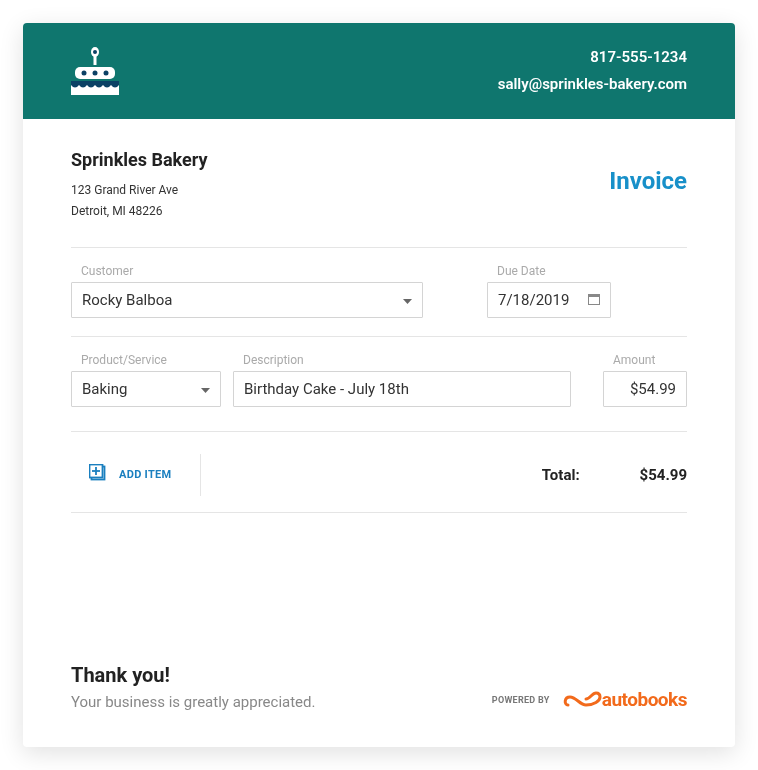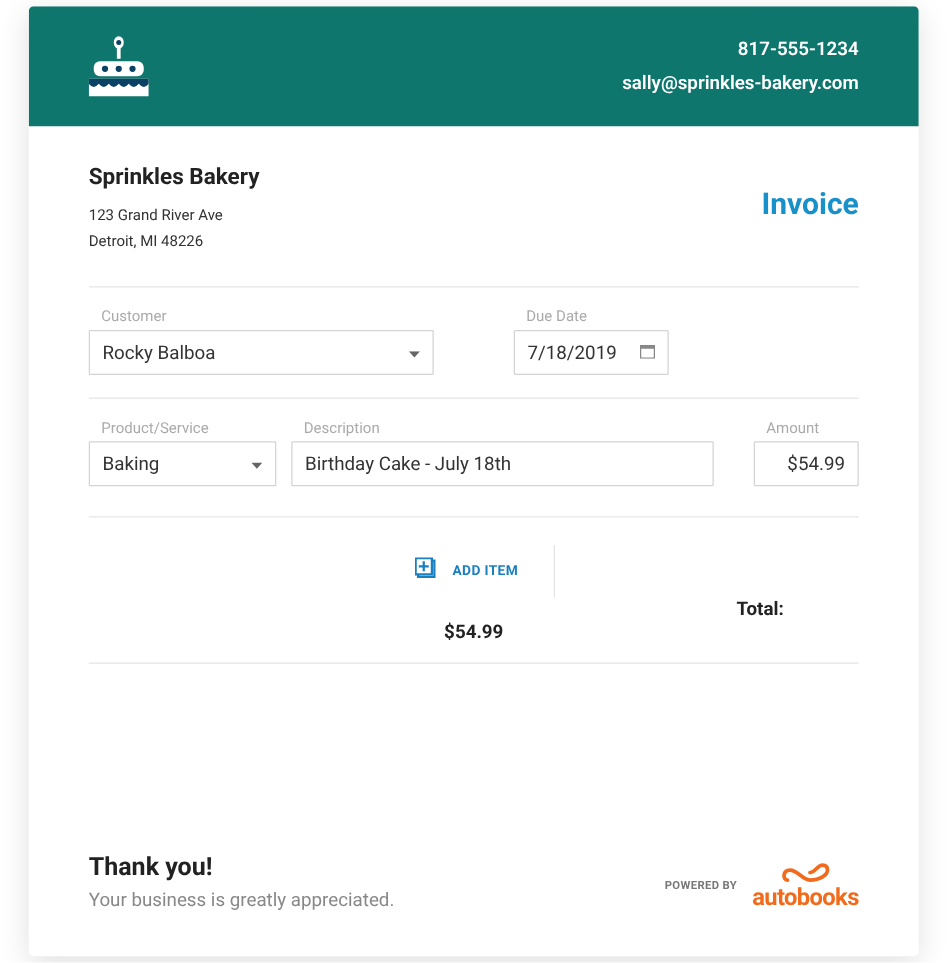--- a/index.html
+++ b/index.html
@@ -51,34 +51,33 @@
       position: relative;
       border-radius: 1px;
     }
     .field-box .caret {
       position: absolute; right: 10px; color: #666;
     }
     .field-box .cal {
       position: absolute; right: 10px; color: #666;
     }
     .amount-box { justify-content: flex-end; }
-    .w-customer { width: 276px; }
+    .w-customer { width: 352px; }
     .w-date { width: 124px; }
     .row-top { margin-bottom: 18px; }
     .row-item { margin-bottom: 24px; }
     .w-product { width: 150px; }
     .w-desc { flex: 1; }
     .w-amount { width: 84px; }
     .spacer-h { width: 8px; }
     .total-row {
       display: flex;
       align-items: center;
       margin-top: 14px;
       padding: 8px 0 16px 0;
-      flex-direction: column;
     }
     .add-item-box {
       display: flex;
       align-items: center;
       gap: 12px;
       padding: 10px 18px;
       border-right: 1px solid #e5e5e5;
       min-width: 130px;
     }
     .add-item-text { color: #1a7fbf; font-size: 11px; font-weight: 700; letter-spacing: 0.3px; }
@@ -88,21 +87,21 @@
       display: flex;
       justify-content: space-between;
       align-items: flex-end;
       margin-top: 150px;
       padding-bottom: 10px;
     }
     .thank-you { font-size: 20px; font-weight: 700; color: #222; margin-bottom: 6px; }
     .thank-sub { font-size: 15px; color: #888; }
     .powered-by { display: flex; align-items: center; gap: 12px; }
     .powered-label { font-size: 9px; font-weight: 700; color: #777; letter-spacing: 0.3px; }
-    .autobooks-logo { display: flex; flex-direction: column; align-items: center; color: #f26a1b; }
+    .autobooks-logo { display: flex; flex-direction: row; align-items: center; color: #f26a1b; }
     .autobooks-text { font-size: 19px; font-weight: 700; color: #f26a1b; letter-spacing: -0.5px; margin-top: -2px; }
     .row-gap { width: 40px; }
   </style>
 </head>
 <body>
 
 <div class="card">
   <div class="header">
     <div class="logo-cake">
       <svg width="48" height="52" viewBox="0 0 48 52">

